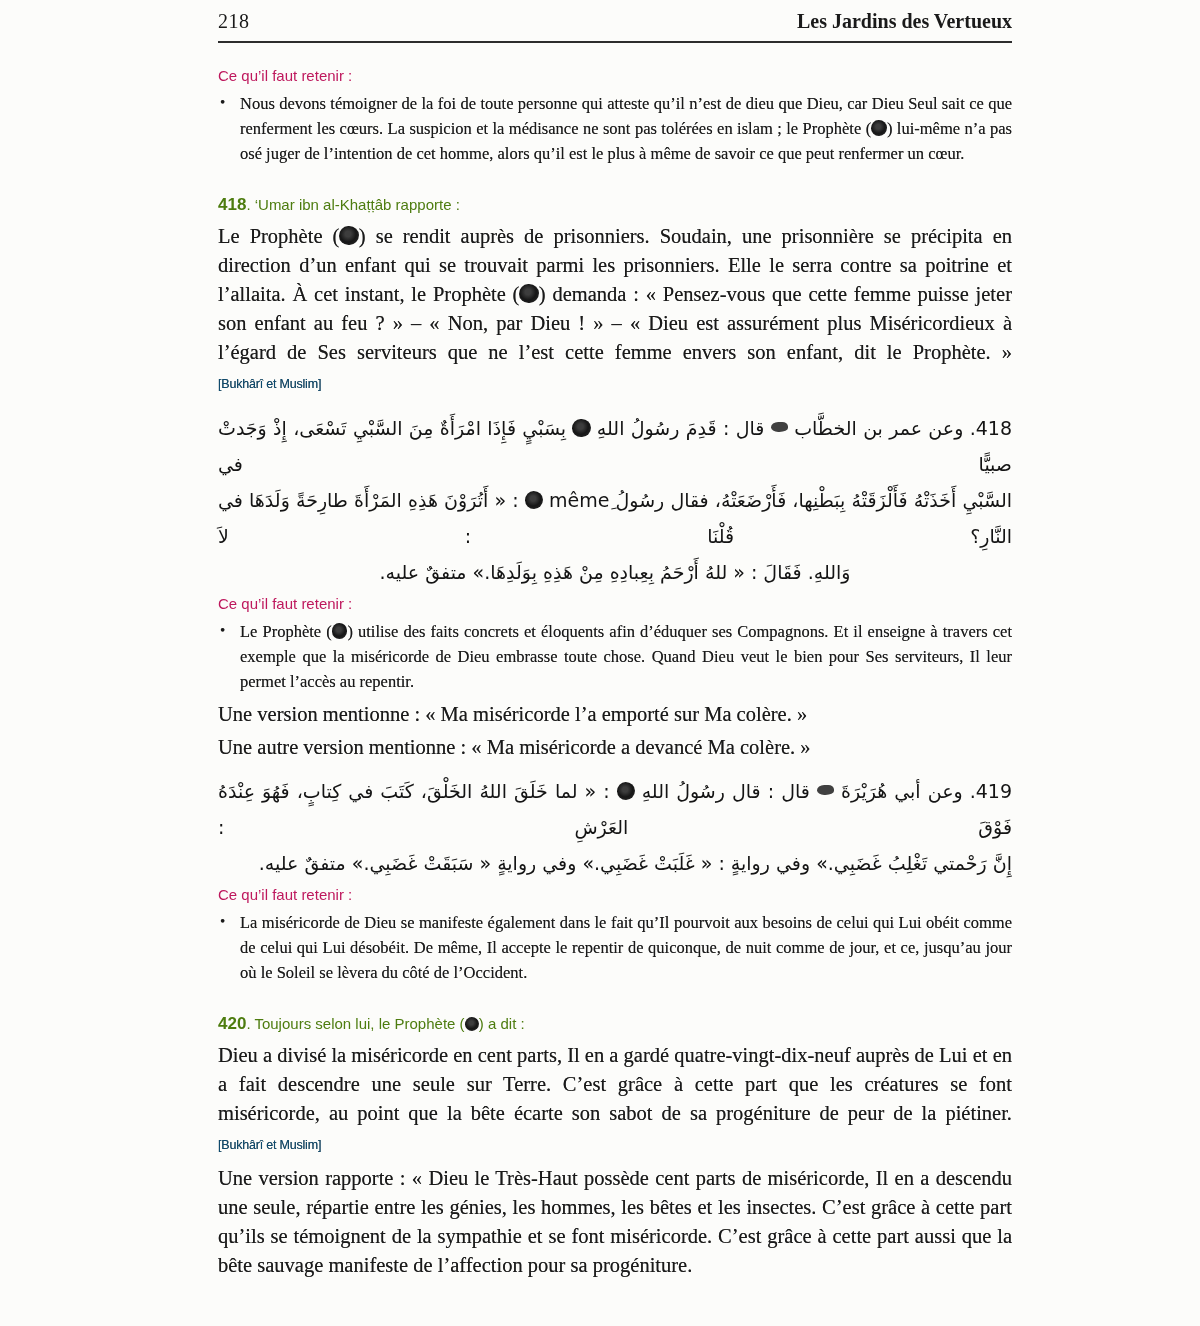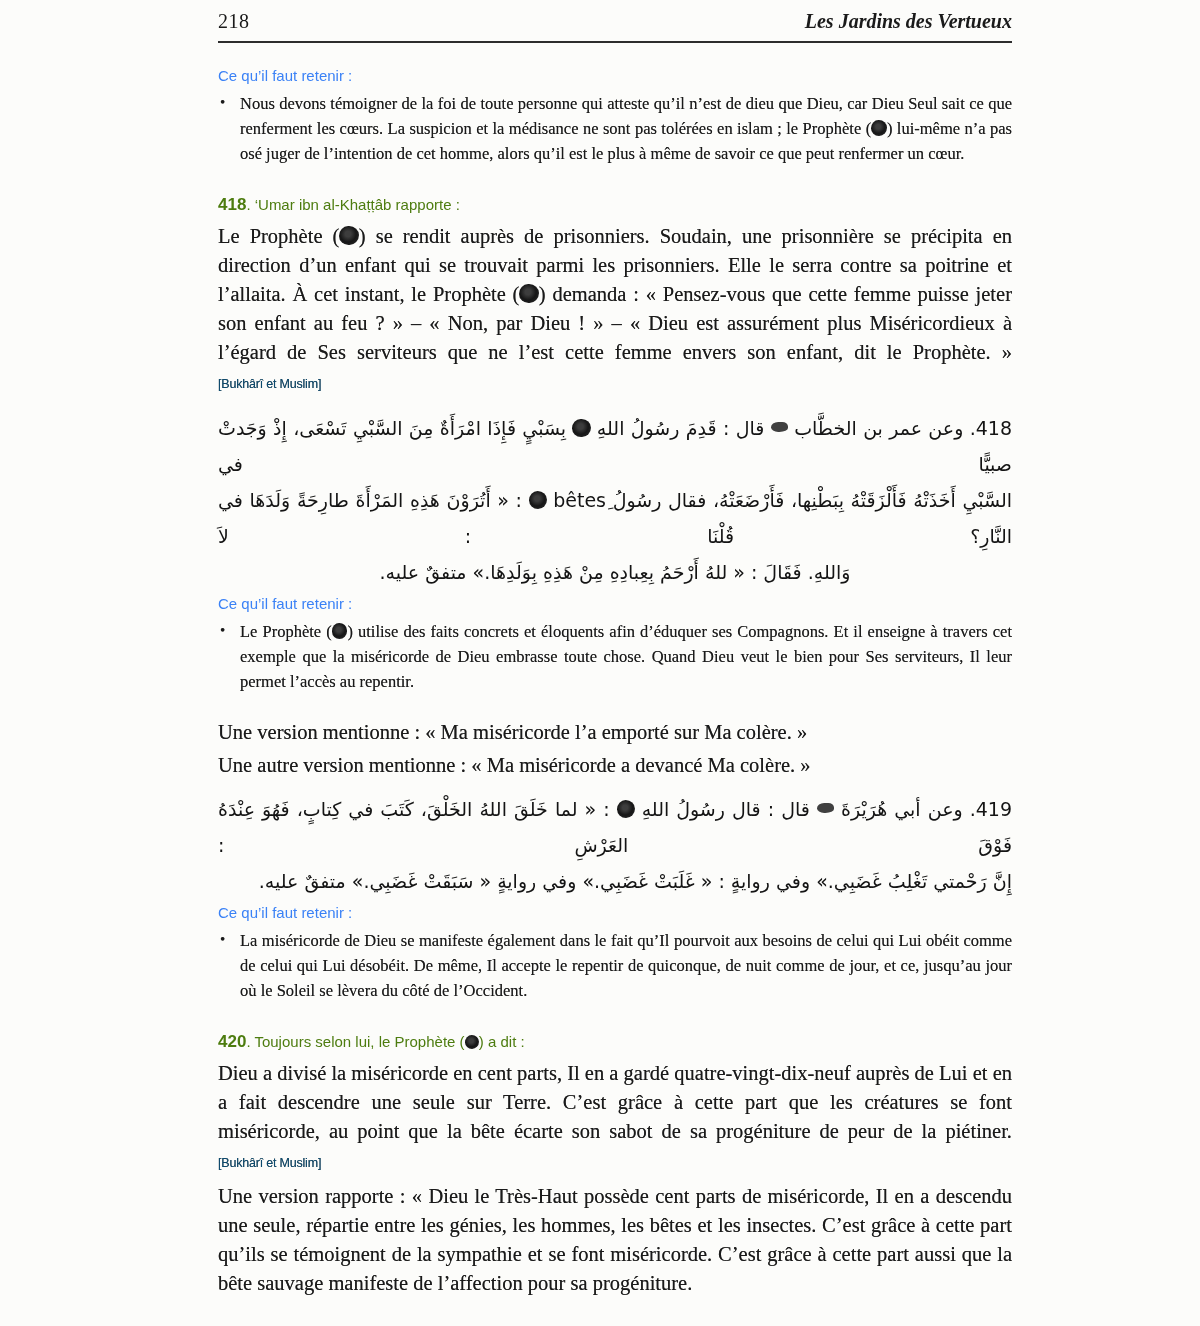--- a/index.html
+++ b/index.html
@@ -12,26 +12,26 @@
   }
   .content { margin-left:218px; width:794px; position:relative; }
 
   
   .page-header {
     display:flex; justify-content:space-between; align-items:baseline;
     padding-top:10px; padding-bottom:8px;
     border-bottom:2px solid #2d2d2d;
   }
   .page-number { font-size:20px; letter-spacing:.5px;text-align:right; }
-  .book-title  { font-size:20px; font-style:italic; font-weight:600; }
+  .book-title  { font-size:20px; font-weight:600; }
 
   
   .retenir-label {
     font-family:"Liberation Sans","DejaVu Sans",sans-serif;
-    font-size:15px; color:#3b82f6;
+    font-size:15px; color:#be185d;
   }
 
   
   .bullet-item {
     position:relative;
     padding-left:22px;
     font-size:16.5px; line-height:25px;
     text-align:justify;
     text-shadow:0 0 .4px rgba(0,0,0,.55);
   }
@@ -83,21 +83,21 @@
   }
 
   
   .m-intro-label { margin-top:24px; }
   .m-bullet      { margin-top:7px; }
   .m-heading     { margin-top:29px; }
   .m-hadith      { margin-top:7px; }
   .m-arabic      { margin-top:11px; }
   .m-retenir     { margin-top:5px; }
   .m-version     { margin-top:4px; }
-  .m-version1    { margin-top:24px; }
+  .m-version1    { margin-top:6px; }
 </style>
 </head>
 <body>
 
 <div class="content">
 
   <div class="page-header">
     <span class="page-number">218</span>
     <span class="book-title">Les Jardins des Vertueux</span>
   </div>
@@ -112,21 +112,21 @@
     <span class="section-num">418</span><span>. ‘Umar ibn al-Khaṭṭâb rapporte :</span>
   </div>
   <div class="hadith m-hadith">
     <span>Le Prophète (</span><span class="seal"></span><span>) se rendit auprès de prisonniers. Soudain, une prisonnière se précipita en direction d’un enfant qui se trouvait parmi les prisonniers. Elle le serra contre sa poitrine et l’allaita. À cet instant, le Prophète (</span><span class="seal"></span><span>) demanda : « Pensez-vous que cette femme puisse jeter son enfant au feu ? » – « Non, par Dieu ! » – « Dieu est assurément plus Miséricordieux à l’égard de Ses serviteurs que ne l’est cette femme envers son enfant, dit le Prophète. » </span><span class="source">[Bukhârî et Muslim]</span>
   </div>
   <div class="arabic m-arabic" lang="ar">
     <div class="arabic-line">
       <span>418. وعن عمر بن الخطَّاب </span><span class="honorific"></span><span> قال : قَدِمَ رسُولُ اللهِ </span><span class="seal"></span><span> بِسَبْيٍ فَإِذَا امْرَأَةٌ مِنَ السَّبْيِ تَسْعَى، إِذْ وَجَدتْ صبيًّا في</span>
     </div>
     <div class="arabic-line">
-      <span>السَّبْيِ أَخَذَتْهُ فَأَلْزَقَتْهُ بِبَطْنِها، فَأَرْضَعَتْهُ، فقال رسُولُ bêtesِ </span><span class="seal"></span><span> : « أَتُرَوْنَ هَذِهِ المَرْأَةَ طارِحَةً وَلَدَهَا في النَّارِ؟ قُلْنَا : لاَ</span>
+      <span>السَّبْيِ أَخَذَتْهُ فَأَلْزَقَتْهُ بِبَطْنِها، فَأَرْضَعَتْهُ، فقال رسُولُ mêmeِ </span><span class="seal"></span><span> : « أَتُرَوْنَ هَذِهِ المَرْأَةَ طارِحَةً وَلَدَهَا في النَّارِ؟ قُلْنَا : لاَ</span>
     </div>
     <div class="arabic-line al-center">
       <span>وَاللهِ. فَقَالَ : « للهُ أَرْحَمُ بِعِبادِهِ مِنْ هَذِهِ بِوَلَدِهَا.» متفقٌ عليه.</span>
     </div>
   </div>
   <div class="retenir-label m-retenir">Ce qu’il faut retenir :</div>
   <div class="bullet-item m-bullet">
     <span class="bullet-marker">•</span>
     <span>Le Prophète (</span><span class="seal"></span><span>) utilise des faits concrets et éloquents afin d’éduquer ses Compagnons. Et il enseigne à travers cet exemple que la miséricorde de Dieu embrasse toute chose. Quand Dieu veut le bien pour Ses serviteurs, Il leur permet l’accès au repentir.</span>
   </div>

